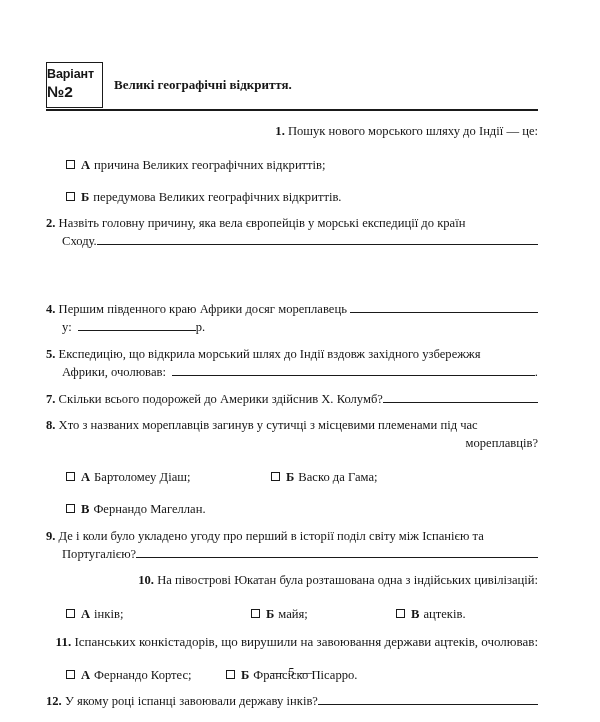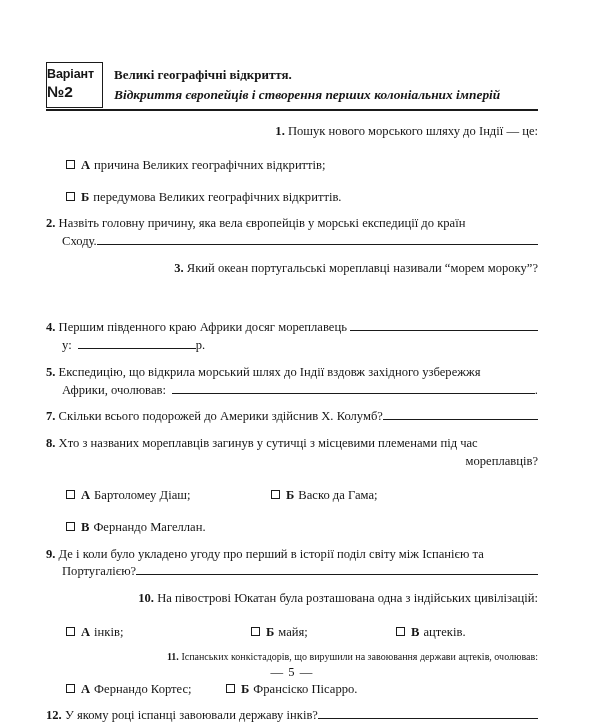--- a/index.html
+++ b/index.html
@@ -189,21 +189,20 @@
 
 <div class="page">
 
   <div class="header">
     <div class="variant-box">
       <div class="variant-word">Варіант</div>
       <div class="variant-num">№2</div>
     </div>
     <div class="header-titles">
       <div class="title-main">Великі географічні відкриття.</div>
-      <div class="title-sub">Відкриття європейців і створення перших колоніальних імперій</div>
     </div>
   </div>
   <div class="header-rule"></div>
 
   <div class="questions">
 
     <div class="q">
       <div class="q-text nojust"><span class="q-num">1.</span> <span>Пошук нового морського шляху до Індії — це:</span></div>
       <div class="opts">
         <div class="opt-row">
@@ -225,21 +224,20 @@
 
     <div class="q">
       <div class="q-text"><span class="q-num">2.</span> <span>Назвіть головну причину, яка вела європейців у морські експедиції до країн</span></div>
       <div class="line-row indent-sub">
         <span class="lead">Сходу.</span>
         <span class="grow"></span>
       </div>
     </div>
 
     <div class="q">
-      <div class="q-text nojust"><span class="q-num">3.</span> <span>Який океан португальські мореплавці називали “морем мороку”?</span></div>
       <div class="blank-area"></div>
     </div>
 
     <div class="q">
       <div class="line-row">
         <span class="lead"><span class="q-num">4.</span> <span>Першим південного краю Африки досяг мореплавець</span> </span>
         <span class="grow"></span>
       </div>
       <div class="line-row indent-sub">
         <span class="lead">у:</span>
@@ -316,21 +314,21 @@
           <div class="opt c2">
             <span class="cbox"></span>
               <span class="opt-letter">В</span>
               <span class="opt-label">ацтеків.</span>
           </div>
         </div>
       </div>
     </div>
 
     <div class="q">
-      <div class="q-text wide-num nojust" style="font-size:10px;"><span class="q-num">11.</span> <span>Іспанських конкістадорів, що вирушили на завоювання держави ацтеків, очолював:</span></div>
+      <div class="q-text wide-num nojust" style="font-size:13px;"><span class="q-num">11.</span> <span>Іспанських конкістадорів, що вирушили на завоювання держави ацтеків, очолював:</span></div>
       <div class="opts">
         <div class="opt-row cols2b">
           <div class="opt c1">
             <span class="cbox"></span>
               <span class="opt-letter">А</span>
               <span class="opt-label">Фернандо Кортес;</span>
           </div>
           <div class="opt c2">
             <span class="cbox"></span>
               <span class="opt-letter">Б</span>

